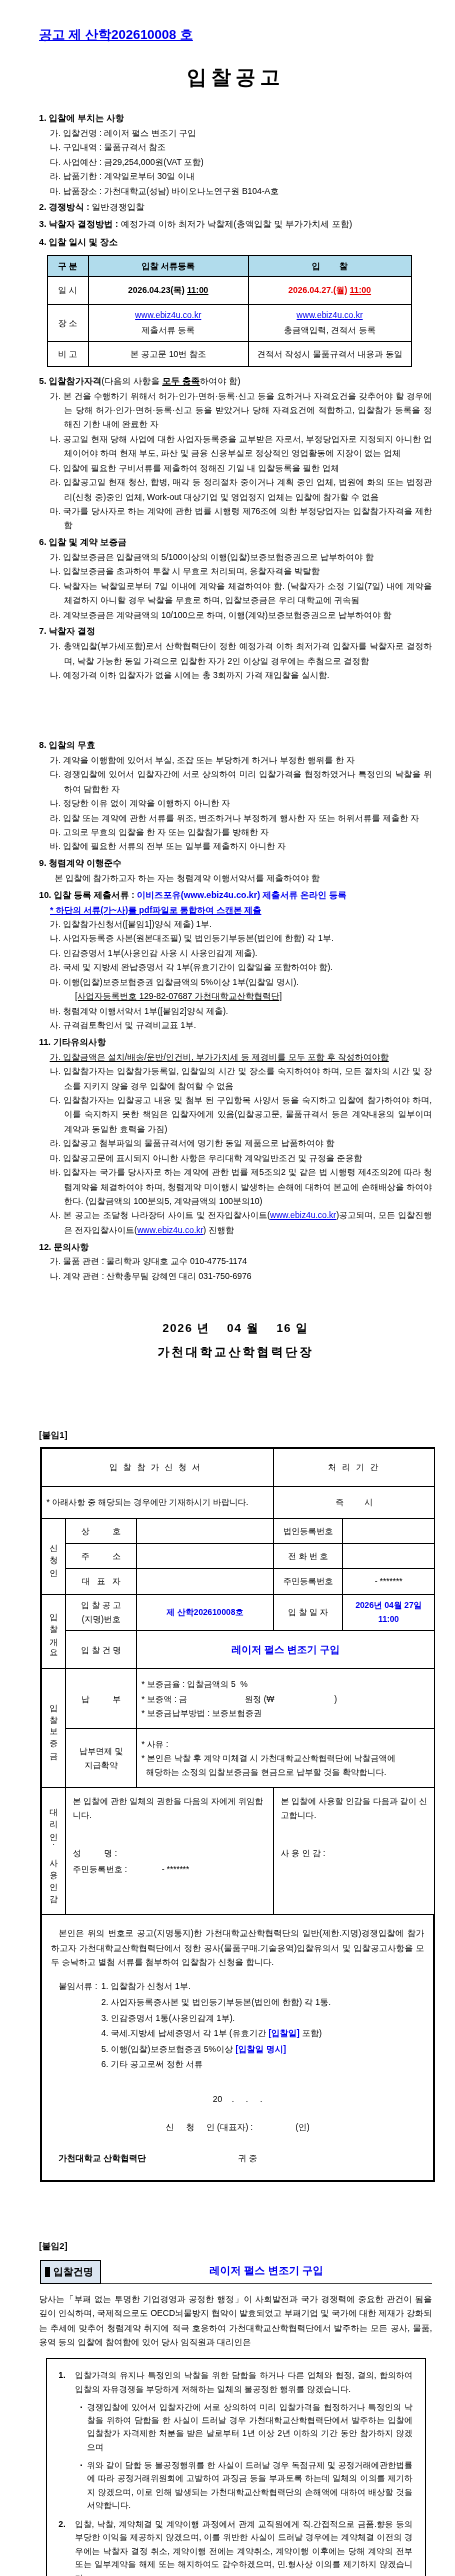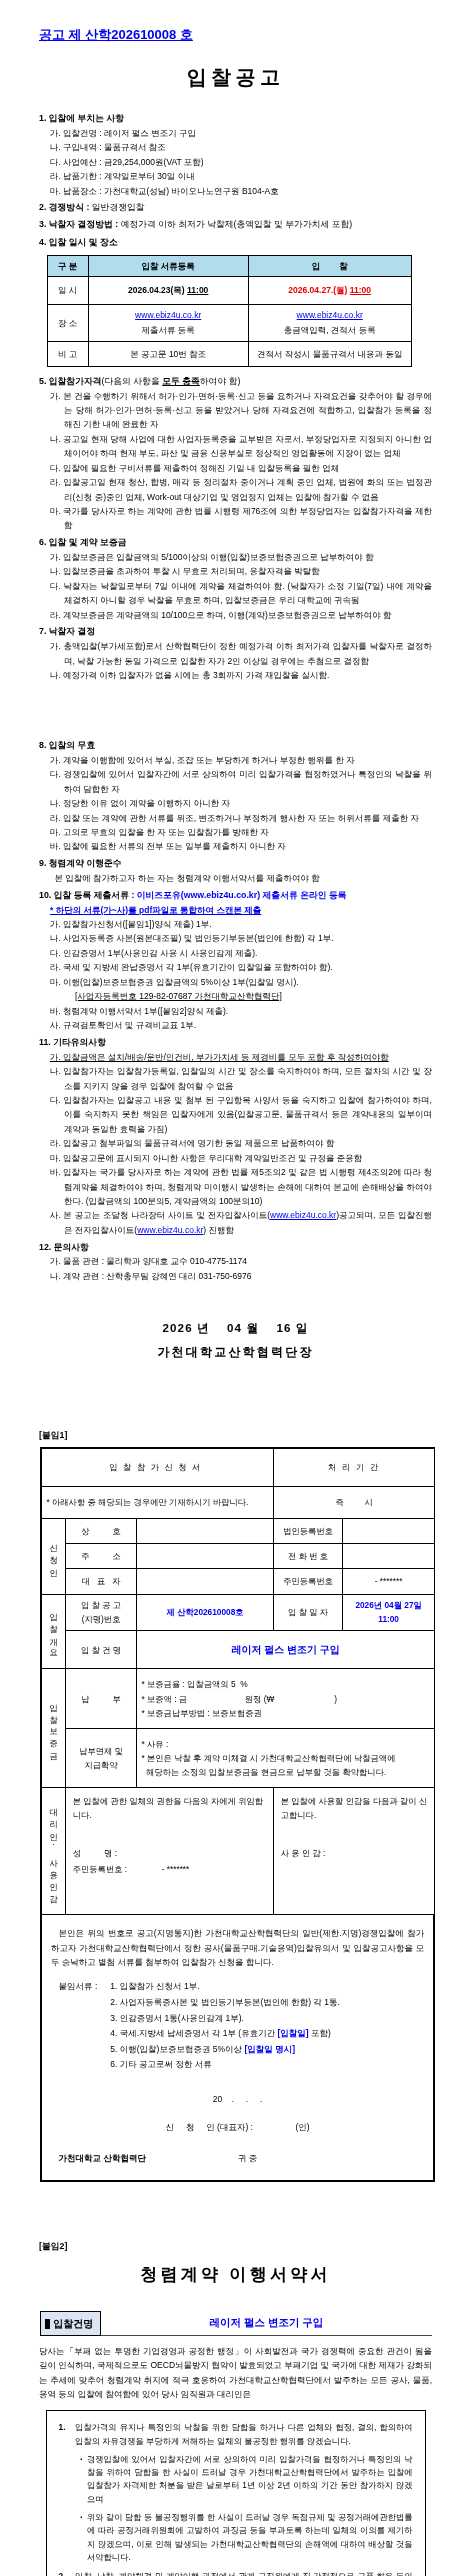--- a/index.html
+++ b/index.html
@@ -48,21 +48,21 @@
   .lab{text-align:center;white-space:pre-wrap;}
   .f1 .h40 td{height:21px;}
   .ovh1{height:32px;margin-top:48px;}
   .ovh2{height:34px;}
   .bndh1{height:55px;}
   .bndh2{height:55px;}
   .agh{height:115px;vertical-align:top !important;}
   .cell-center{text-align:center;}
   .f1-bottom{border:0.6px solid #000;border-top:none;padding:7.7px 8.8px 11px;}
   .f1-decl{margin:3.3px 0 10px;text-indent:7.7px;text-align:justify;}
-  .f1-attach{display:flex;gap:13px;margin-left:7.7px;}
+  .f1-attach{display:flex;gap:4px;margin-left:7.7px;}
   .f1-attach-list div{margin-bottom:1.1px;}
   .f1-date{text-align:center;margin:19px 0 14.3px;white-space:pre-wrap;}
   .f1-sign{text-align:center;margin-bottom:16.5px;white-space:pre-wrap;}
   .f1-recip{display:flex;gap:92px;margin:5.5px 0 3.3px 7.7px;}
   .agcell{padding:5.5px 6.6px !important;}
   .agcell div{margin-bottom:2.2px;}
   
   .f2-title{text-align:center;font-size:17px;font-weight:bold;letter-spacing:3.3px;margin:6.6px 0 22px;}
   .subject-row{display:flex;align-items:stretch;margin:5.5px 0 5.5px 1.1px;}
   .subject-label{background:#dbe5f1;border:0.6px solid #000;padding:2.8px 6.6px 2.8px 4.4px;font-weight:bold;font-size:10px;display:flex;align-items:center;}
@@ -289,21 +289,20 @@
       <div class="f1-recip">
         <span class="bold">가천대학교 산학협력단</span>
         <span>귀 중</span>
       </div>
     </div>
   </div>
 
   <div class="gap3"></div>
 
   <div class="attach-label">[붙임2]</div>
-  <div class="f2-title">청렴계약 이행서약서</div>
 
   <div class="subject-row">
     <span class="subject-label">
         <span class="label-bar"></span>
         <span>입찰건명</span>
       </span>
     <span class="subject-value">레이저 펄스 변조기 구입</span>
   </div>
 
   <p class="f2-intro">당사는「부패 없는 투명한 기업경영과 공정한 행정」이 사회발전과 국가 경쟁력에 중요한 관건이 됨을 깊이 인식하며, 국제적으로도 OECD뇌물방지 협약이 발효되었고 부패기업 및 국가에 대한 제재가 강화되는 추세에 맞추어 청렴계약 취지에 적극 호응하여 가천대학교산학협력단에서 발주하는 모든 공사, 물품, 용역 등의 입찰에 참여함에 있어 당사 임직원과 대리인은</p>

